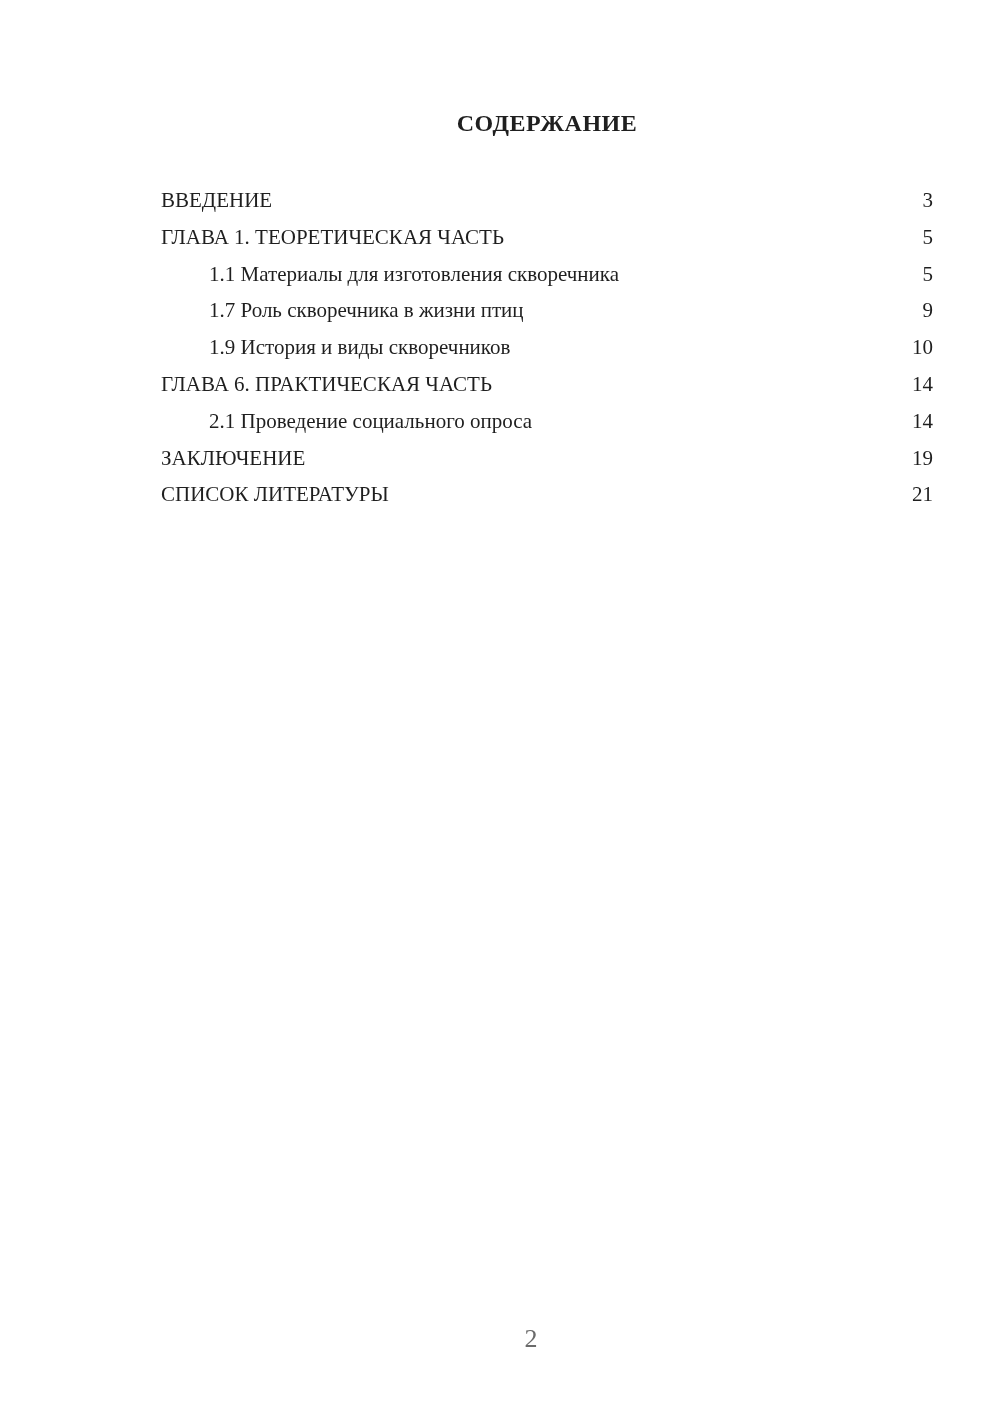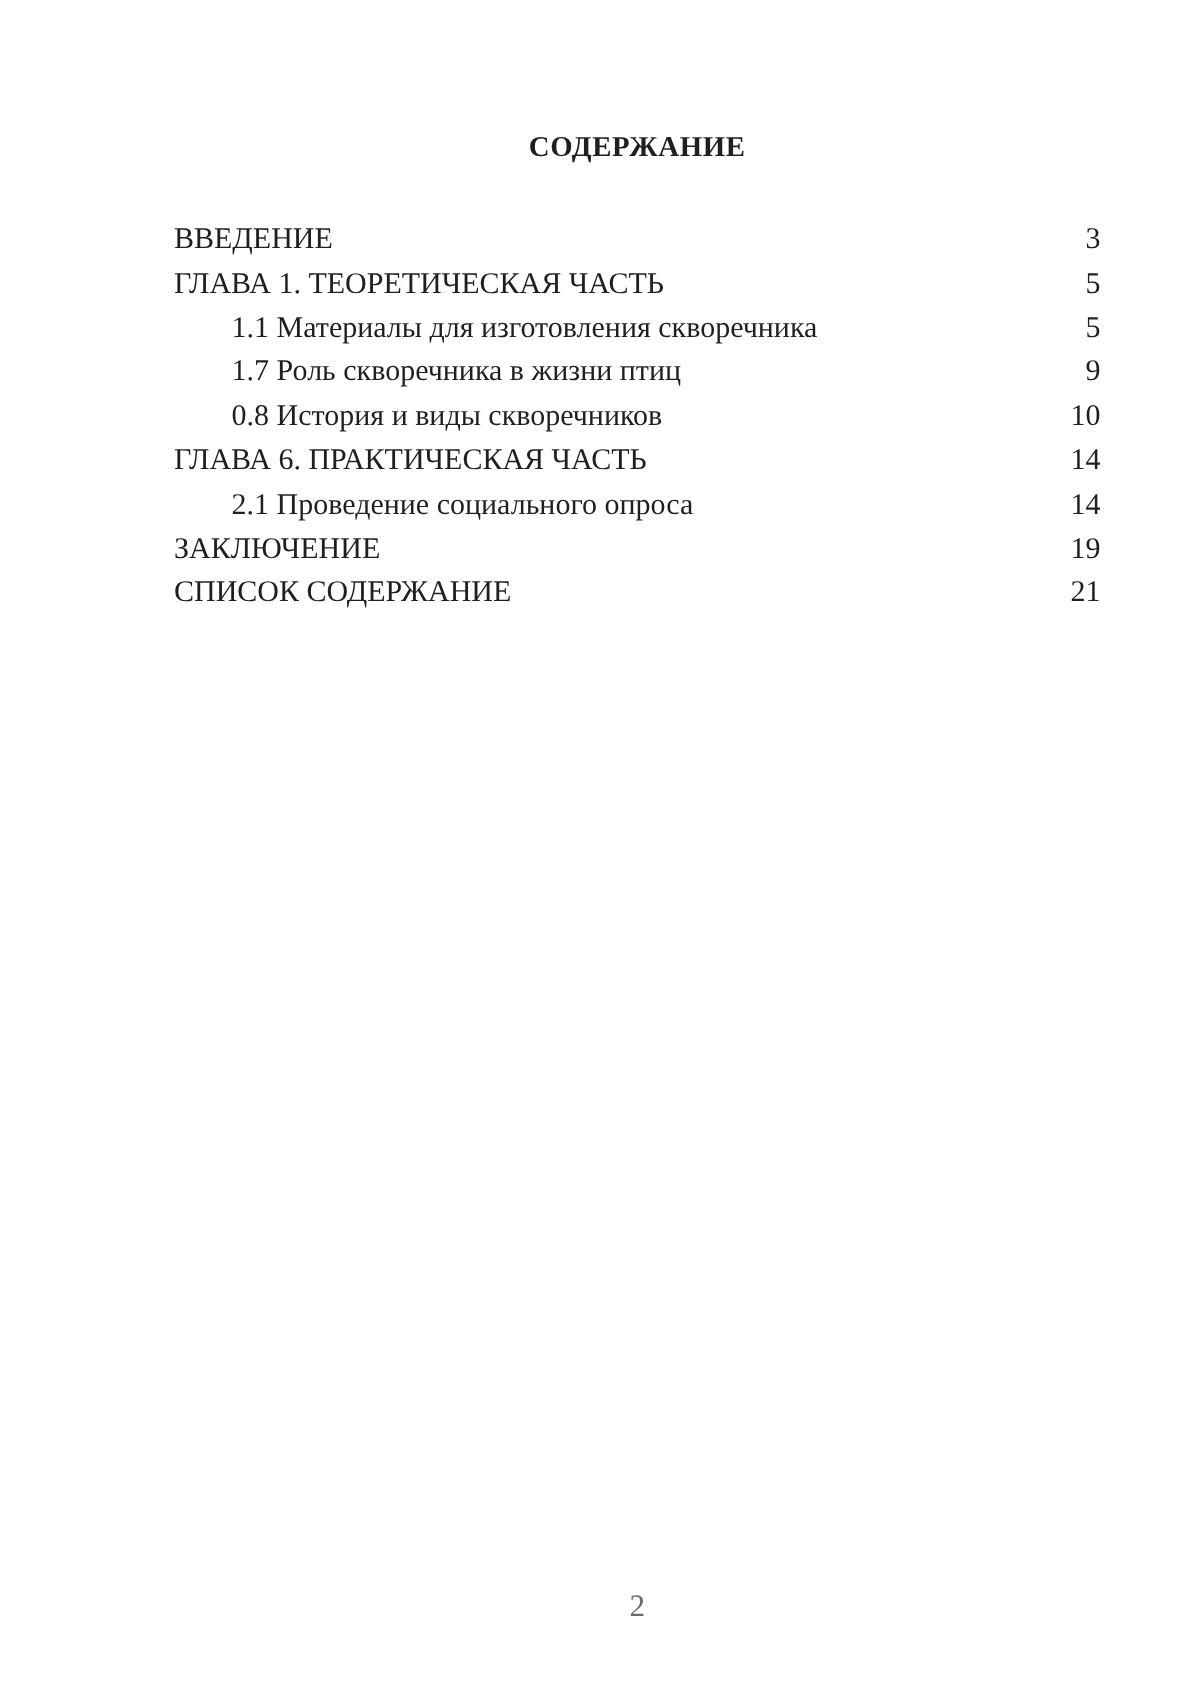--- a/index.html
+++ b/index.html
@@ -14,35 +14,36 @@
     color: #1f1f1f;
     position: relative;
     overflow: hidden;
   }
   .page {
     position: relative;
     width: 820px;
     height: 1414px;
     box-sizing: border-box;
     padding-top: 92px;
+    padding-left: 16px;
   }
   .content {
     margin-left: 145px;
     width: 772px;
   }
   .doc-title {
     text-align: center;
     font-weight: bold;
     font-size: 24px;
     line-height: 30px;
     letter-spacing: 0.5px;
   }
   .toc {
     margin-top: 44px;
-    font-size: 25px;
+    font-size: 21px;
   }
   .toc-row {
     display: flex;
     justify-content: space-between;
     align-items: baseline;
     line-height: 36.8px;
     height: 36.8px;
   }
   .toc-row.level-1 .toc-label {
     padding-left: 48px;
@@ -83,36 +84,36 @@
   </div>
         <div class="toc-row level-1">
     <span class="toc-label">1.1 Материалы для изготовления скворечника</span>
     <span class="toc-page">5</span>
   </div>
         <div class="toc-row level-1">
     <span class="toc-label">1.7 Роль скворечника в жизни птиц</span>
     <span class="toc-page">9</span>
   </div>
         <div class="toc-row level-1">
-    <span class="toc-label">0.8 История и виды скворечников</span>
+    <span class="toc-label">1.9 История и виды скворечников</span>
     <span class="toc-page">10</span>
   </div>
         <div class="toc-row level-0">
     <span class="toc-label">ГЛАВА 6. ПРАКТИЧЕСКАЯ ЧАСТЬ</span>
     <span class="toc-page">14</span>
   </div>
         <div class="toc-row level-1">
     <span class="toc-label">2.1 Проведение социального опроса</span>
     <span class="toc-page">14</span>
   </div>
         <div class="toc-row level-0">
     <span class="toc-label">ЗАКЛЮЧЕНИЕ</span>
     <span class="toc-page">19</span>
   </div>
         <div class="toc-row level-0">
-    <span class="toc-label">СПИСОК СОДЕРЖАНИЕ</span>
+    <span class="toc-label">СПИСОК ЛИТЕРАТУРЫ</span>
     <span class="toc-page">21</span>
   </div>
       </div>
   </div>
 
   <div class="page-footer">2</div>
 </div>
 
 </body></html>

